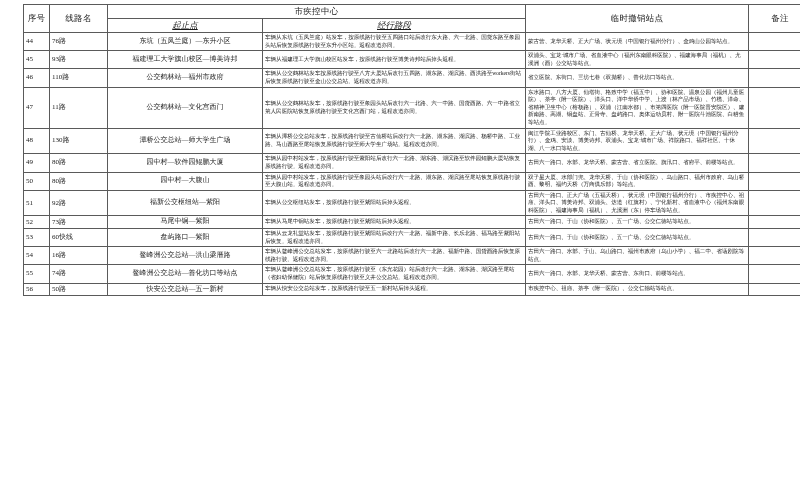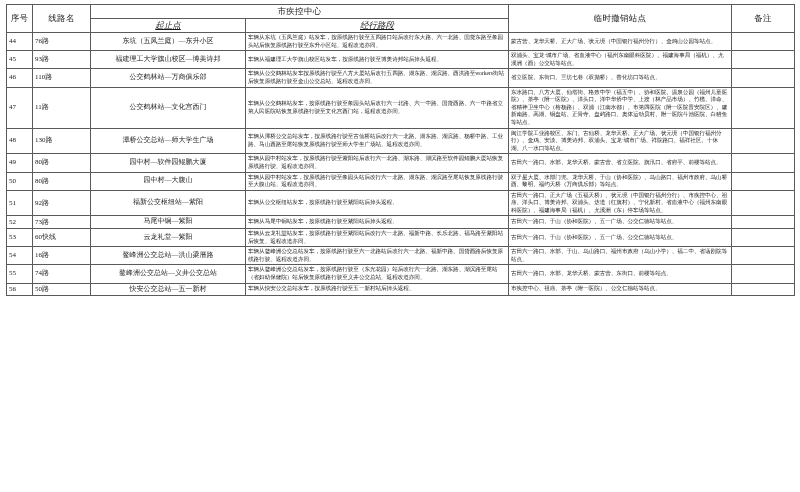--- a/index.html
+++ b/index.html
@@ -11,21 +11,21 @@
     width: 800px;
     height: 492px;
     font-family: "Liberation Serif", "DejaVu Serif", serif;
     color: #1a1a1a;
     overflow: hidden;
   }
   #sheet {
     width: 800px;
     height: 492px;
     box-sizing: border-box;
-    padding: 4px 6px 2px 6px;
+    padding: 4px 6px 2px 23px;
   }
   table.bus-table {
     width: 788px;
     border-collapse: collapse;
     table-layout: fixed;
     border: 1px solid #3a3a3a;
   }
   table.bus-table td,
   table.bus-table th {
     border: 1px solid #5a5a5a;
@@ -123,21 +123,21 @@
           <td class="cell-seq">45</td>
           <td class="cell-route">93路</td>
           <td class="cell-ends">福建理工大学旗山校区—博美诗邦</td>
           <td class="cell-path">车辆从福建理工大学旗山校区站发车，按原线路行驶至博美诗邦站后掉头返程。</td>
           <td class="cell-canc">双浦头、宝龙·城市广场、省血液中心（福州东南眼科医院）、福建海事局（福机）、尤溪洲（西）公交站等站点。</td>
           <td class="cell-rem"></td>
         </tr>
         <tr class="datarow">
           <td class="cell-seq">46</td>
           <td class="cell-route">110路</td>
-          <td class="cell-ends">公交鹤林站—万商俱乐部</td>
+          <td class="cell-ends">公交鹤林站—福州市政府</td>
           <td class="cell-path">车辆从公交鹤林站发车按原线路行驶至八方大厦站后改行五四路、湖东路、湖滨路、西洪路至workers街站后恢复原线路行驶至金山公交总站。返程改道亦同。</td>
           <td class="cell-canc">省立医院、东街口、三坊七巷（双抛桥）、善化坊口等站点。</td>
           <td class="cell-rem"></td>
         </tr>
         <tr class="datarow">
           <td class="cell-seq">47</td>
           <td class="cell-route">11路</td>
           <td class="cell-ends">公交鹤林站—文化宫西门</td>
           <td class="cell-path">车辆从公交鹤林站发车，按原线路行驶至象园头站后改行六一北路、六一中路、国货西路、六一中路省立第人民医院站恢复原线路行驶至文化宫西门站，返程改道亦同。</td>
           <td class="cell-canc">东水路口、八方大厦、仙塔街、格致中学（福五中）、协和医院、温泉公园（福州儿童医院）、茶亭（附一医院）、洋头口、洋中华侨中学、上渡（林产品市场）、竹榄、洋命、省精神卫生中心（榕杨路）、双浦（江南水都）、市第四医院（附一医院晋安院区）、建新南路、高湖、铜盘站、正骨寺、盘屿路口、奥体运动员村、附一医院斗池医院、白糟鱼等站点。</td>
@@ -179,37 +179,37 @@
           <td class="cell-seq">52</td>
           <td class="cell-route">73路</td>
           <td class="cell-ends">马尾中铜—紫阳</td>
           <td class="cell-path">车辆从马尾中铜站发车，按原线路行驶至紫阳站后掉头返程。</td>
           <td class="cell-canc">古田六一路口、于山（协和医院）、五一广场、公交仁德站等站点。</td>
           <td class="cell-rem"></td>
         </tr>
         <tr class="datarow">
           <td class="cell-seq">53</td>
           <td class="cell-route">60快线</td>
-          <td class="cell-ends">云龙礼堂—紫阳</td>
+          <td class="cell-ends">盘屿路口—紫阳</td>
           <td class="cell-path">车辆从云龙礼堂站发车，按原线路行驶至紫阳站后改行六一北路、福新中路、长乐北路、福马路至紫阳站后恢复。返程改道亦同。</td>
           <td class="cell-canc">古田六一路口、于山（协和医院）、五一广场、公交仁德站等站点。</td>
           <td class="cell-rem"></td>
         </tr>
         <tr class="datarow">
           <td class="cell-seq">54</td>
           <td class="cell-route">16路</td>
           <td class="cell-ends">鳌峰洲公交总站—洪山梁厝路</td>
           <td class="cell-path">车辆从鳌峰洲公交总站发车，按原线路行驶至六一北路站后改行六一北路、福新中路、国货西路后恢复原线路行驶。返程改道亦同。</td>
           <td class="cell-canc">古田六一路口、水部、于山、乌山路口、福州市政府（乌山小学）、福二中、省话剧院等站点。</td>
           <td class="cell-rem"></td>
         </tr>
         <tr class="datarow">
           <td class="cell-seq">55</td>
           <td class="cell-route">74路</td>
-          <td class="cell-ends">鳌峰洲公交总站—义井公交总站</td>
+          <td class="cell-ends">鳌峰洲公交总站—善化坊口等站点</td>
           <td class="cell-path">车辆从鳌峰洲公交总站发车，按原线路行驶至（东光花园）站后改行六一北路、湖东路、湖滨路至尾站（省妇幼保健院）站后恢复原线路行驶至义井公交总站。返程改道亦同。</td>
           <td class="cell-canc">古田六一路口、水部、龙华天桥、蒙古营、东街口、前楼等站点。</td>
           <td class="cell-rem"></td>
         </tr>
         <tr class="datarow">
           <td class="cell-seq">56</td>
           <td class="cell-route">50路</td>
           <td class="cell-ends">快安公交总站—五一新村</td>
           <td class="cell-path">车辆从快安公交总站发车，按原线路行驶至五一新村站后掉头返程。</td>
           <td class="cell-canc">市疾控中心、祖庙、茶亭（附一医院）、公交仁德站等站点。</td>

